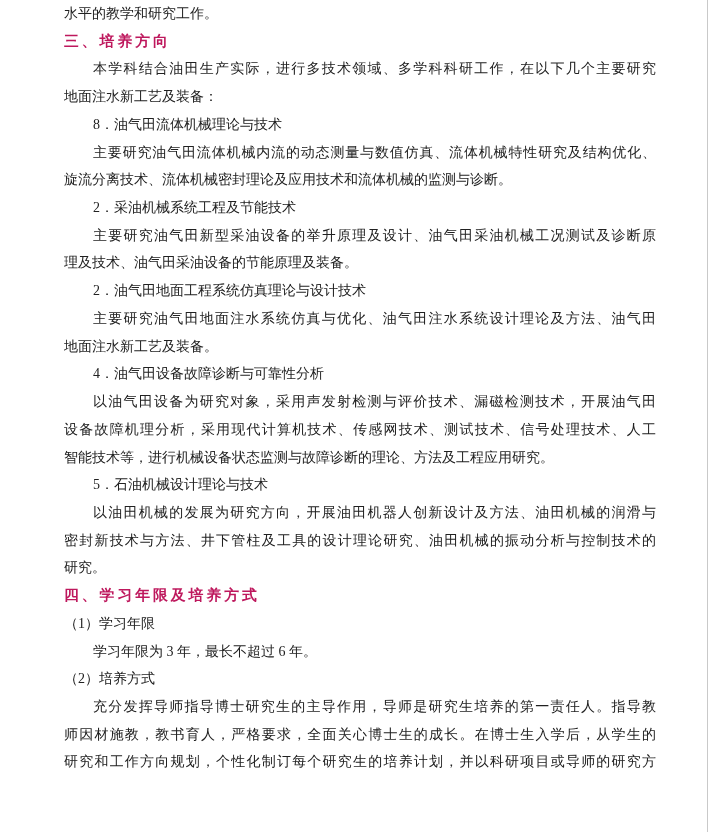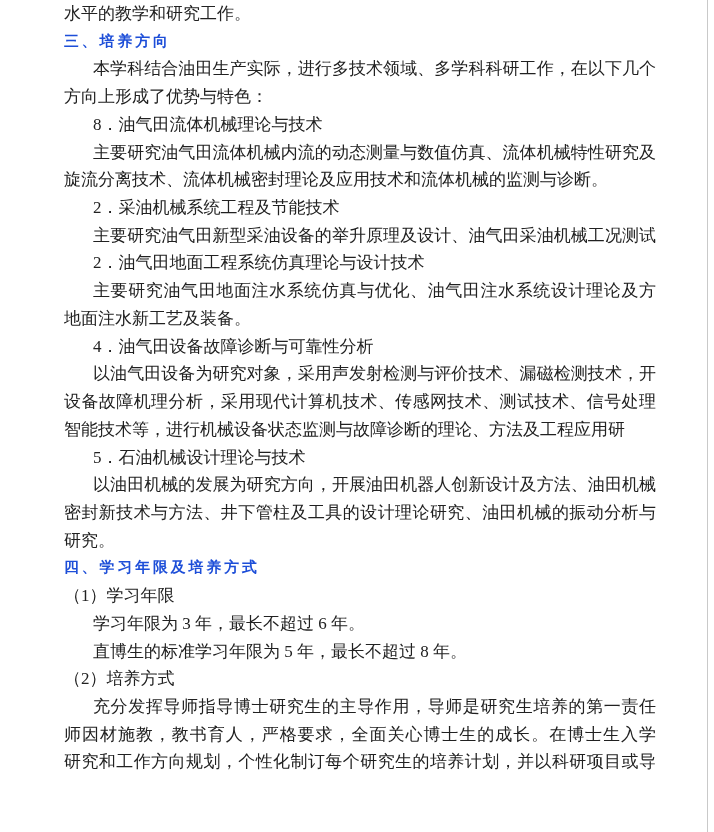--- a/index.html
+++ b/index.html
@@ -16,74 +16,74 @@
   }
   .doc {
     position: absolute;
     left: 64px;
     top: 0;
     width: 592px;
   }
   .line {
     height: 27.73px;
     line-height: 27.73px;
-    font-size: 17px;
+    font-size: 14px;
     color: #212121;
     text-align: left;
     overflow: hidden;
   }
   .line.indent2 {
     padding-left: 29px;
   }
   .line.fill {
     text-align: justify;
     text-align-last: justify;
     text-justify: inter-character;
   }
   .line.heading {
     font-family: "Liberation Sans", "DejaVu Sans", sans-serif;
     font-weight: bold;
     font-size: 14.8px;
     letter-spacing: 3px;
-    color: #1d4ed8;
+    color: #be185d;
   }
   .edge-line {
     position: absolute;
     left: 707px;
     top: 0;
     width: 1px;
     height: 832px;
   }
 </style>
 </head>
 <body style="background: rgb(255, 255, 255);">
 
 <div class="doc">
     <div class="line">水平的教学和研究工作。</div>
     <div class="line heading">三、培养方向</div>
     <div class="line indent2 fill">本学科结合油田生产实际，进行多技术领域、多学科科研工作，在以下几个主要研究</div>
-    <div class="line">方向上形成了优势与特色：</div>
+    <div class="line">地面注水新工艺及装备：</div>
     <div class="line indent2">8．油气田流体机械理论与技术</div>
     <div class="line indent2 fill">主要研究油气田流体机械内流的动态测量与数值仿真、流体机械特性研究及结构优化、</div>
     <div class="line">旋流分离技术、流体机械密封理论及应用技术和流体机械的监测与诊断。</div>
     <div class="line indent2">2．采油机械系统工程及节能技术</div>
     <div class="line indent2 fill">主要研究油气田新型采油设备的举升原理及设计、油气田采油机械工况测试及诊断原</div>
+    <div class="line">理及技术、油气田采油设备的节能原理及装备。</div>
     <div class="line indent2">2．油气田地面工程系统仿真理论与设计技术</div>
     <div class="line indent2 fill">主要研究油气田地面注水系统仿真与优化、油气田注水系统设计理论及方法、油气田</div>
     <div class="line">地面注水新工艺及装备。</div>
     <div class="line indent2">4．油气田设备故障诊断与可靠性分析</div>
     <div class="line indent2 fill">以油气田设备为研究对象，采用声发射检测与评价技术、漏磁检测技术，开展油气田</div>
     <div class="line fill">设备故障机理分析，采用现代计算机技术、传感网技术、测试技术、信号处理技术、人工</div>
     <div class="line">智能技术等，进行机械设备状态监测与故障诊断的理论、方法及工程应用研究。</div>
     <div class="line indent2">5．石油机械设计理论与技术</div>
     <div class="line indent2 fill">以油田机械的发展为研究方向，开展油田机器人创新设计及方法、油田机械的润滑与</div>
     <div class="line fill">密封新技术与方法、井下管柱及工具的设计理论研究、油田机械的振动分析与控制技术的</div>
     <div class="line">研究。</div>
     <div class="line heading">四、学习年限及培养方式</div>
     <div class="line">（1）学习年限</div>
     <div class="line indent2">学习年限为 3 年，最长不超过 6 年。</div>
-    <div class="line indent2">直博生的标准学习年限为 5 年，最长不超过 8 年。</div>
     <div class="line">（2）培养方式</div>
     <div class="line indent2 fill">充分发挥导师指导博士研究生的主导作用，导师是研究生培养的第一责任人。指导教</div>
     <div class="line fill">师因材施教，教书育人，严格要求，全面关心博士生的成长。在博士生入学后，从学生的</div>
     <div class="line fill">研究和工作方向规划，个性化制订每个研究生的培养计划，并以科研项目或导师的研究方</div>
   </div>
 <div class="edge-line" style="background: rgb(201, 201, 201);"></div>
 
 </body></html>

